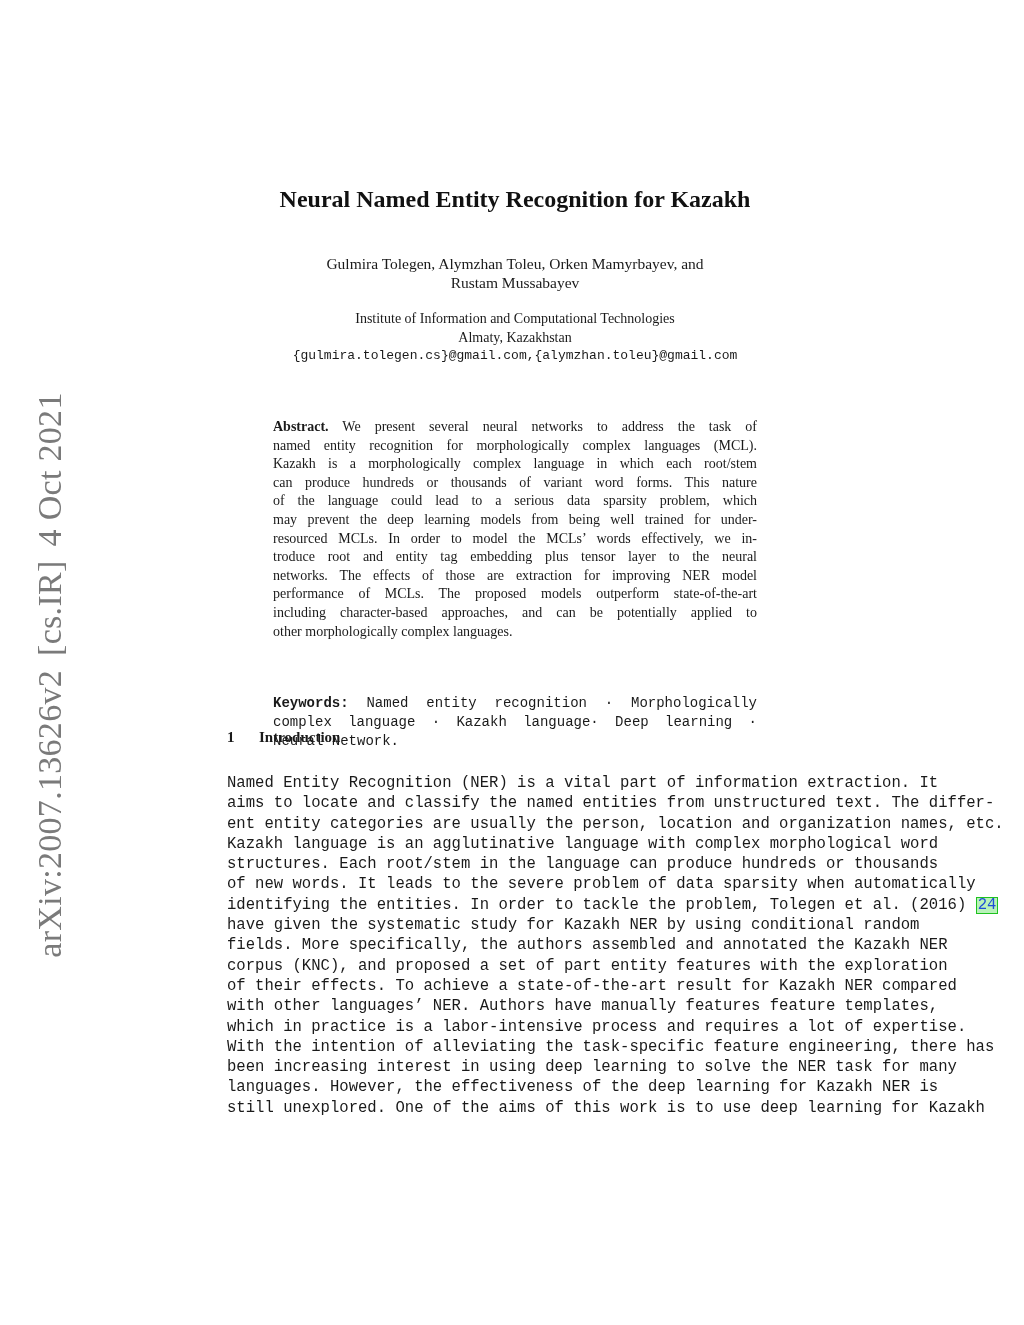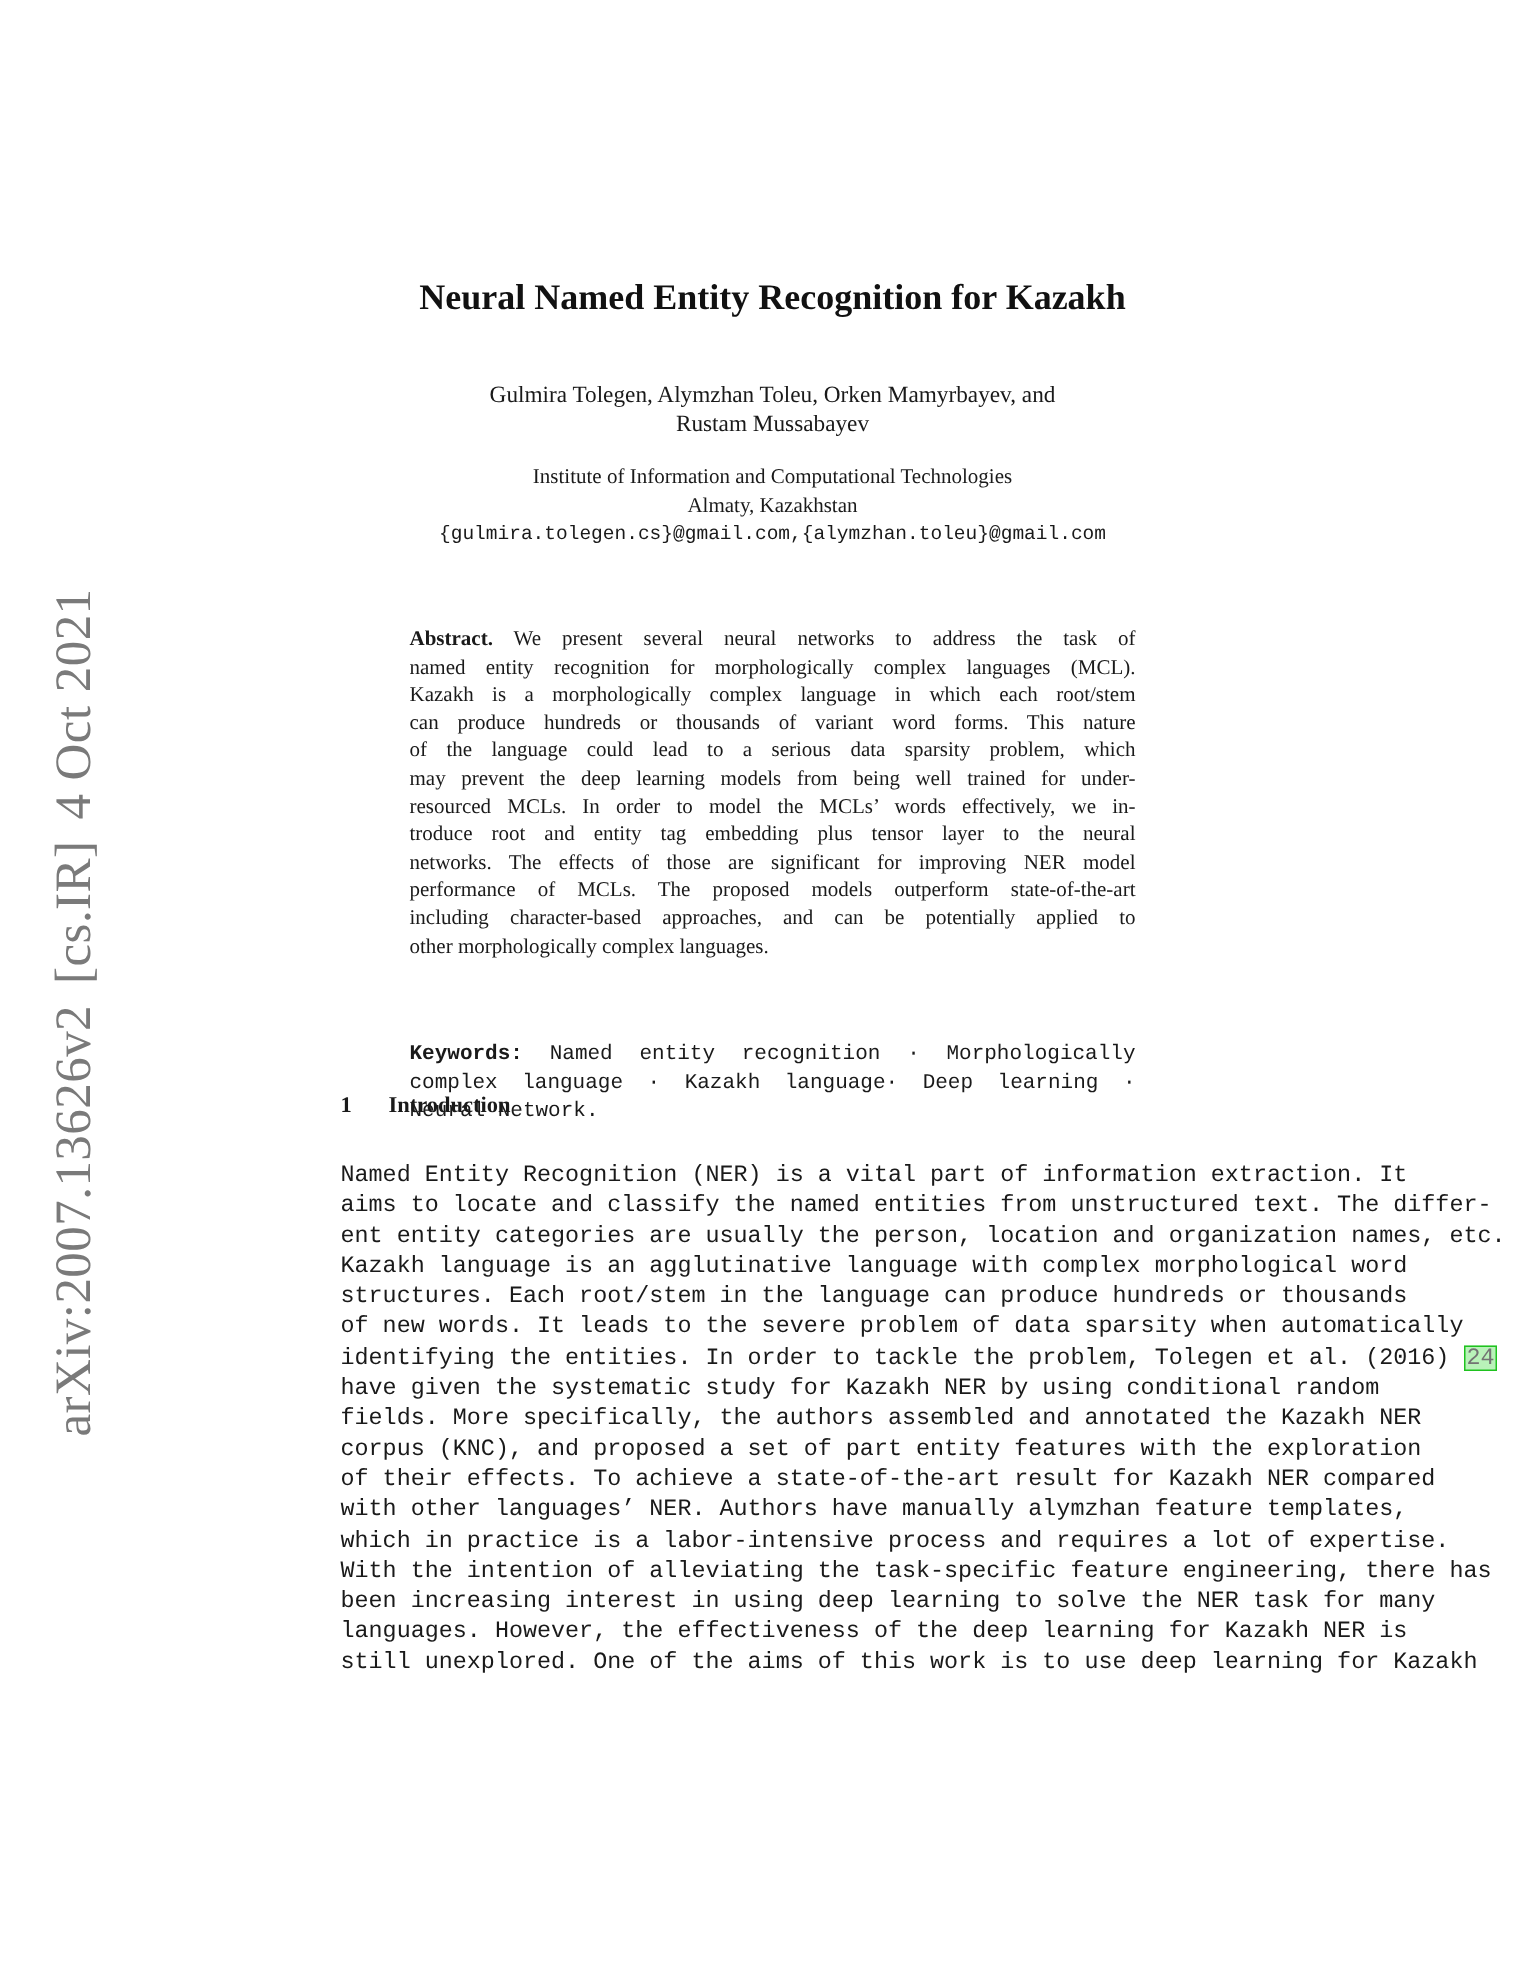--- a/index.html
+++ b/index.html
@@ -106,21 +106,21 @@
   }
   .body-text .line.last, .abstract .line.last {
     text-align-last: left;
   }
   .cite {
     display: inline-block;
     border: 1px solid #1fc21f;
     background: #b9f2b9;
     padding: 0 1px;
     line-height: 15px;
-    color: #737373;
+    color: #1d4ed8;
   }
 </style>
 </head>
 <body>
 
 <div class="side-stamp">
   <span>arXiv:2007.13626v2</span><span>[cs.IR]</span><span>4 Oct 2021</span>
 </div>
 
 <div class="title">Neural Named Entity Recognition for Kazakh</div>
@@ -138,21 +138,21 @@
 
 <div class="abstract">
   <span class="line"><span class="lbl">Abstract.</span> <span>We present several neural networks to address the task of</span></span>
   <span class="line">named entity recognition for morphologically complex languages (MCL).</span>
   <span class="line">Kazakh is a morphologically complex language in which each root/stem</span>
   <span class="line">can produce hundreds or thousands of variant word forms. This nature</span>
   <span class="line">of the language could lead to a serious data sparsity problem, which</span>
   <span class="line">may prevent the deep learning models from being well trained for under-</span>
   <span class="line">resourced MCLs. In order to model the MCLs’ words effectively, we in-</span>
   <span class="line">troduce root and entity tag embedding plus tensor layer to the neural</span>
-  <span class="line">networks. The effects of those are significant for improving NER model</span>
+  <span class="line">networks. The effects of those are extraction for improving NER model</span>
   <span class="line">performance of MCLs. The proposed models outperform state-of-the-art</span>
   <span class="line">including character-based approaches, and can be potentially applied to</span>
   <span class="line last">other morphologically complex languages.</span>
 </div>
 
 <div class="keywords">
   <span class="lbl">Keywords:</span>
   <span>Named entity recognition · Morphologically complex language · Kazakh language· Deep learning · Neural Network.</span>
 </div>
 
@@ -165,19 +165,19 @@
   <span class="line">aims to locate and classify the named entities from unstructured text. The differ-</span>
   <span class="line">ent entity categories are usually the person, location and organization names, etc.</span>
   <span class="line">Kazakh language is an agglutinative language with complex morphological word</span>
   <span class="line">structures. Each root/stem in the language can produce hundreds or thousands</span>
   <span class="line">of new words. It leads to the severe problem of data sparsity when automatically</span>
   <span class="line"><span>identifying the entities. In order to tackle the problem, Tolegen et al. (2016)</span> <span class="cite">24</span></span>
   <span class="line">have given the systematic study for Kazakh NER by using conditional random</span>
   <span class="line">fields. More specifically, the authors assembled and annotated the Kazakh NER</span>
   <span class="line">corpus (KNC), and proposed a set of part entity features with the exploration</span>
   <span class="line">of their effects. To achieve a state-of-the-art result for Kazakh NER compared</span>
-  <span class="line">with other languages’ NER. Authors have manually alymzhan feature templates,</span>
+  <span class="line">with other languages’ NER. Authors have manually features feature templates,</span>
   <span class="line">which in practice is a labor-intensive process and requires a lot of expertise.</span>
   <span class="line">With the intention of alleviating the task-specific feature engineering, there has</span>
   <span class="line">been increasing interest in using deep learning to solve the NER task for many</span>
   <span class="line">languages. However, the effectiveness of the deep learning for Kazakh NER is</span>
   <span class="line">still unexplored. One of the aims of this work is to use deep learning for Kazakh</span>
 </div>
 
 </body></html>

